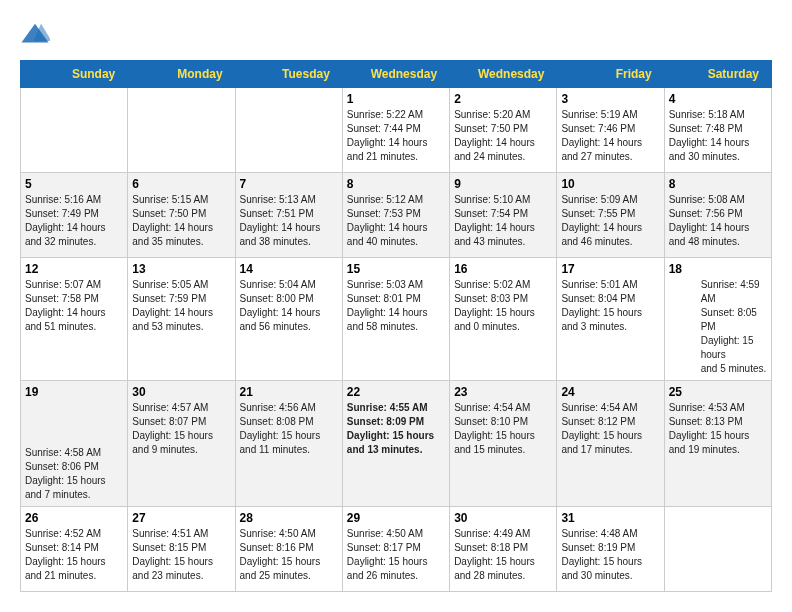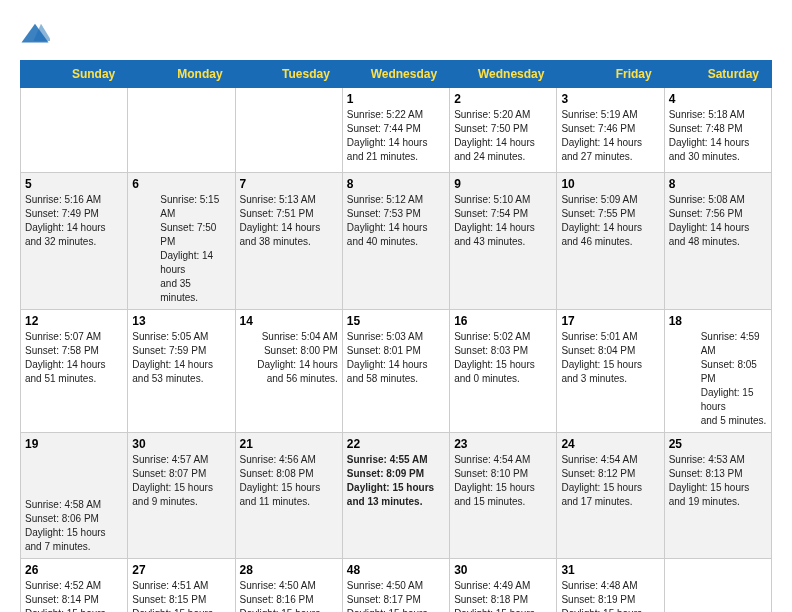--- a/index.html
+++ b/index.html
@@ -150,21 +150,21 @@
       <tr>
         <td>
           <div class="day-num">5</div>
           <div class="day-info" style="white-space: pre-line;">Sunrise: 5:16 AM
 Sunset: 7:49 PM
 Daylight: 14 hours
 and 32 minutes.</div>
         </td>
         <td>
           <div class="day-num">6</div>
-          <div class="day-info" style="white-space: pre-line; margin-left: 28px;">Sunrise: 5:15 AM
+          <div class="day-info" style="white-space: pre-line;">Sunrise: 5:15 AM
 Sunset: 7:50 PM
 Daylight: 14 hours
 and 35 minutes.</div>
         </td>
         <td>
           <div class="day-num">7</div>
           <div class="day-info" style="white-space: pre-line;">Sunrise: 5:13 AM
 Sunset: 7:51 PM
 Daylight: 14 hours
 and 38 minutes.</div>
@@ -208,21 +208,21 @@
         </td>
         <td>
           <div class="day-num">13</div>
           <div class="day-info" style="white-space: pre-line;">Sunrise: 5:05 AM
 Sunset: 7:59 PM
 Daylight: 14 hours
 and 53 minutes.</div>
         </td>
         <td>
           <div class="day-num">14</div>
-          <div class="day-info" style="white-space: pre-line; text-align: right;">Sunrise: 5:04 AM
+          <div class="day-info" style="white-space: pre-line;">Sunrise: 5:04 AM
 Sunset: 8:00 PM
 Daylight: 14 hours
 and 56 minutes.</div>
         </td>
         <td>
           <div class="day-num">15</div>
           <div class="day-info" style="white-space: pre-line;">Sunrise: 5:03 AM
 Sunset: 8:01 PM
 Daylight: 14 hours
 and 58 minutes.</div>
@@ -316,21 +316,21 @@
 and 23 minutes.</div>
         </td>
         <td>
           <div class="day-num">28</div>
           <div class="day-info" style="white-space: pre-line;">Sunrise: 4:50 AM
 Sunset: 8:16 PM
 Daylight: 15 hours
 and 25 minutes.</div>
         </td>
         <td>
-          <div class="day-num">48</div>
+          <div class="day-num">29</div>
           <div class="day-info" style="white-space: pre-line;">Sunrise: 4:50 AM
 Sunset: 8:17 PM
 Daylight: 15 hours
 and 26 minutes.</div>
         </td>
         <td>
           <div class="day-num">30</div>
           <div class="day-info" style="white-space: pre-line;">Sunrise: 4:49 AM
 Sunset: 8:18 PM
 Daylight: 15 hours

